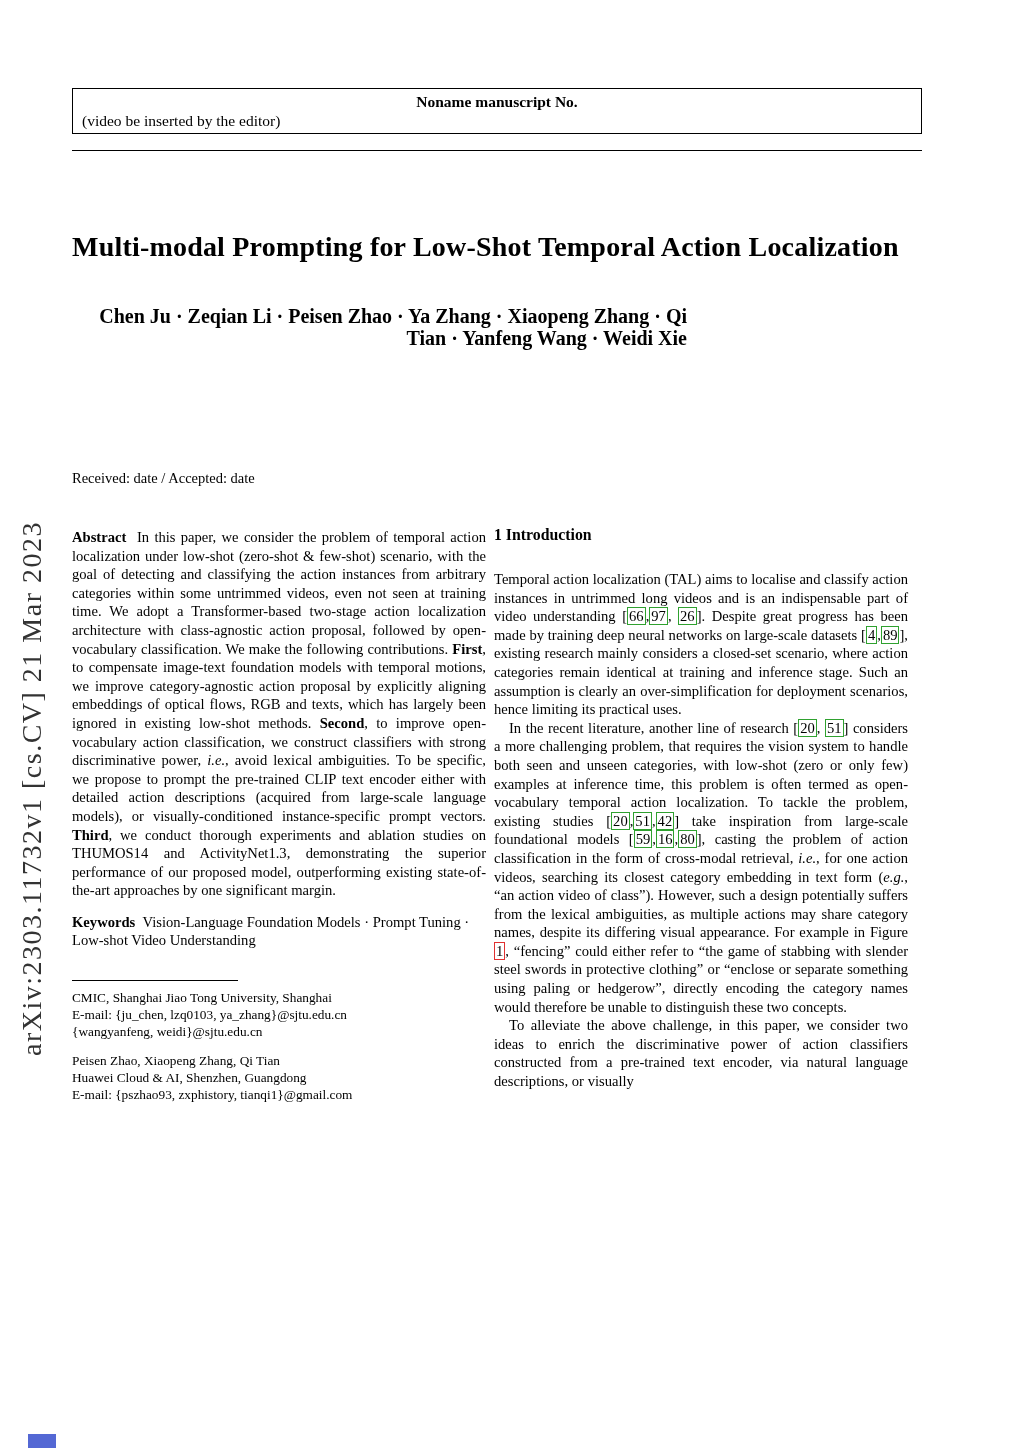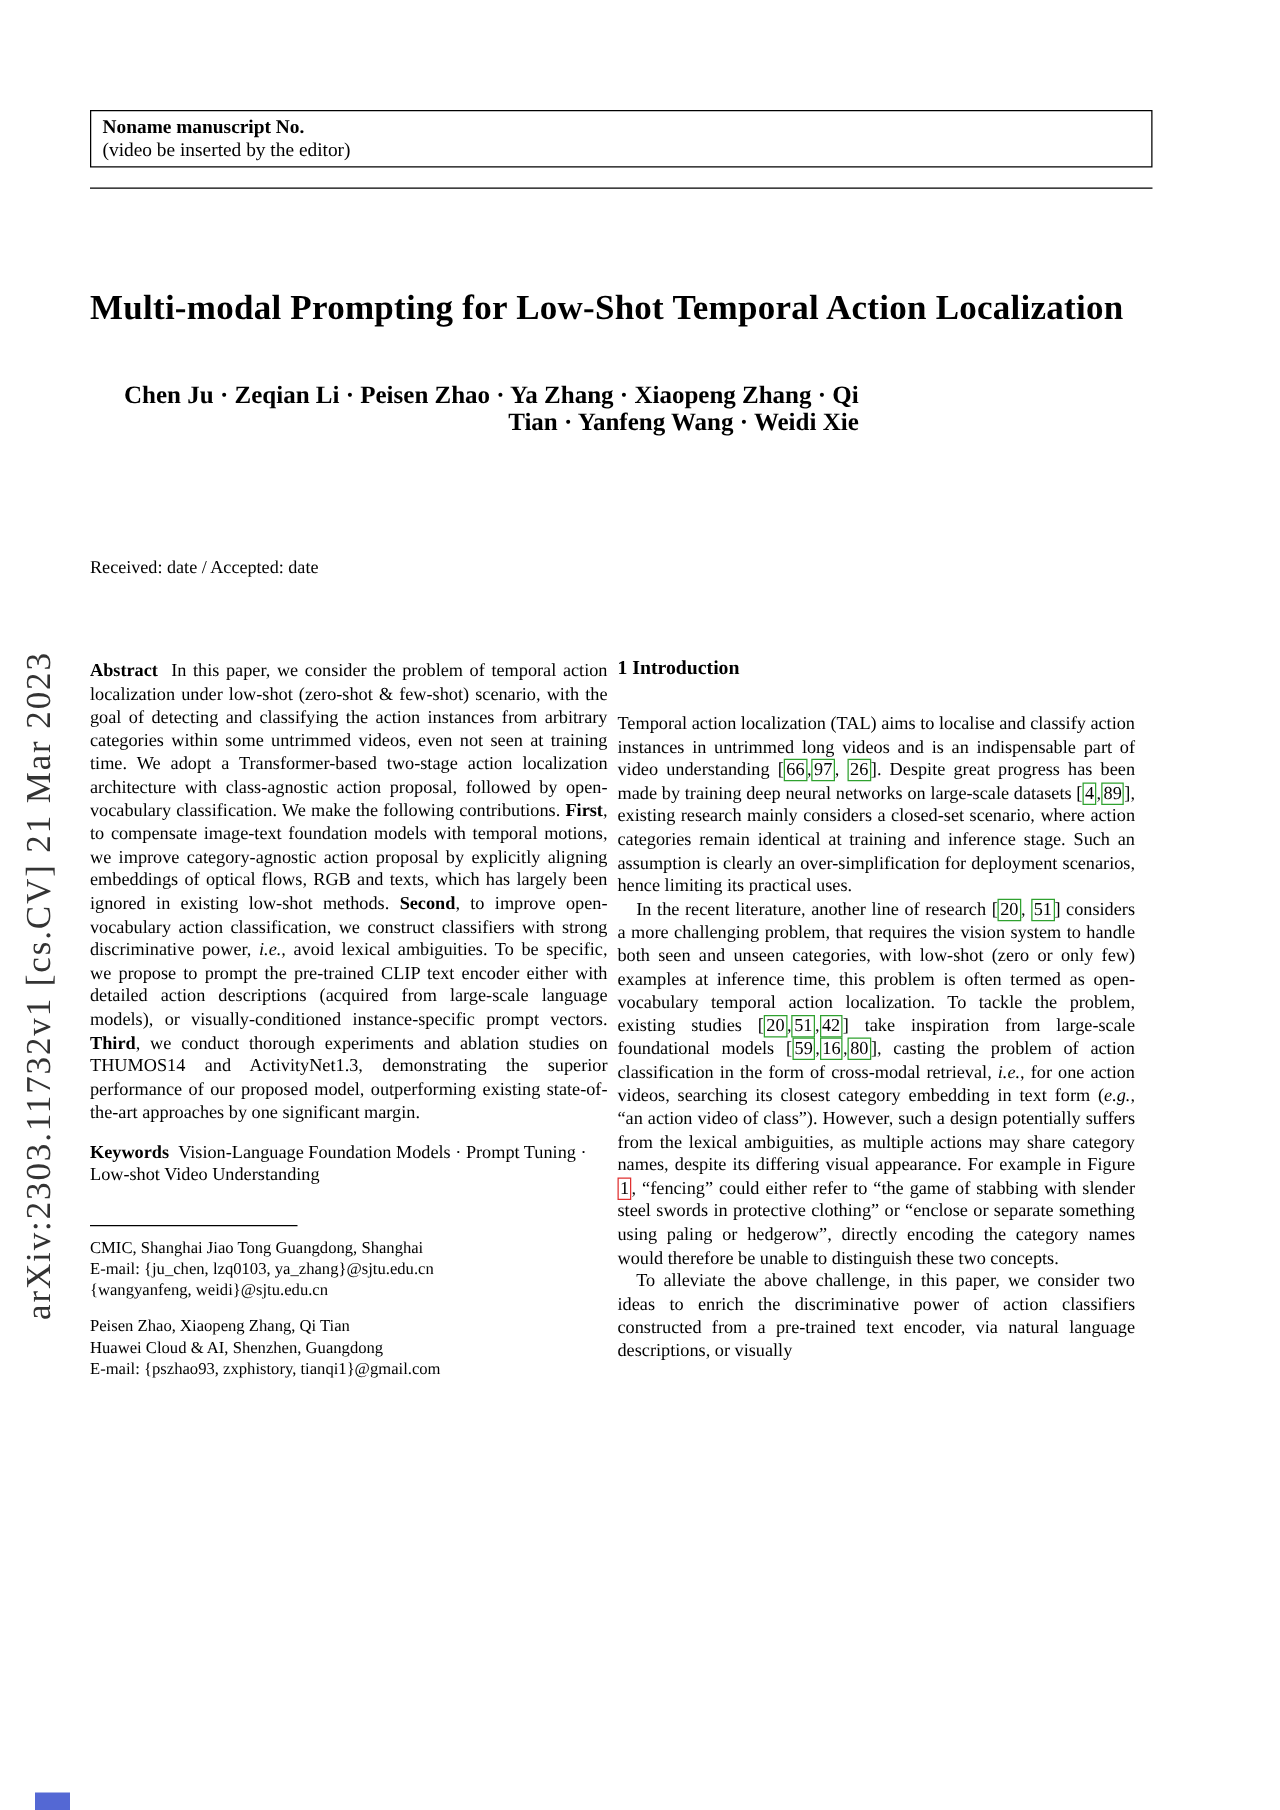--- a/index.html
+++ b/index.html
@@ -25,36 +25,36 @@
     position:absolute; left:28px; top:1434px;
     width:28px; height:14px; background:#5468d4;
   }
 
   .page { position:absolute; left:72px; top:0; width:850px; }
 
   .ms-box {
     position:absolute; top:88px; left:0; width:850px;
     border:1.5px solid #000; padding:3px 9px;
   }
-  .ms-line1 { font-weight:bold; font-size:15.5px; line-height:19px; }
+  .ms-line1 { font-weight:bold; font-size:15.5px; line-height:19px;text-align:center; }
   .ms-line2 { font-size:15.5px; line-height:19px; }
 
   .top-rule { position:absolute; top:150px; left:0; width:850px; border-top:1.5px solid #000; }
 
   .title {
     position:absolute; top:231px; left:0; width:850px;
     font-size:28px; font-weight:bold; line-height:32px; letter-spacing:0.2px;
   }
 
   .authors {
     position:absolute; top:305px; left:0; width:615px;
     font-size:20px; font-weight:bold; line-height:22px;text-align:right;
   }
 
-  .dates { position:absolute; top:446px; left:0; font-size:14.5px; }
+  .dates { position:absolute; top:470px; left:0; font-size:14.5px; }
 
   .columns {
     position:absolute; top:520px; left:0; width:850px;
     display:flex; gap:8px;
   }
   .col { width:414px; }
 
   .abstract, .body-para {
     font-size:14.6px; line-height:18.6px;
     text-align:justify; hyphens:auto; -webkit-hyphens:auto;
@@ -98,21 +98,21 @@
 
   <div class="columns">
 
     <div class="col">
       <p class="abstract"><span class="b">Abstract&nbsp;&nbsp;</span><span>In this paper, we consider the problem of temporal action localization under low-shot (zero-shot &amp; few-shot) scenario, with the goal of detecting and classifying the action instances from arbitrary categories within some untrimmed videos, even not seen at training time. We adopt a Transformer-based two-stage action localization architecture with class-agnostic action proposal, followed by open-vocabulary classification. We make the following contributions. </span><span class="b">First</span><span>, to compensate image-text foundation models with temporal motions, we improve category-agnostic action proposal by explicitly aligning embeddings of optical flows, RGB and texts, which has largely been ignored in existing low-shot methods. </span><span class="b">Second</span><span>, to improve open-vocabulary action classification, we construct classifiers with strong discriminative power, </span><span class="i">i.e.</span><span>, avoid lexical ambiguities. To be specific, we propose to prompt the pre-trained CLIP text encoder either with detailed action descriptions (acquired from large-scale language models), or visually-conditioned instance-specific prompt vectors. </span><span class="b">Third</span><span>, we conduct thorough experiments and ablation studies on THUMOS14 and ActivityNet1.3, demonstrating the superior performance of our proposed model, outperforming existing state-of-the-art approaches by one significant margin.</span></p>
       <p class="keywords"><span class="b">Keywords&nbsp;&nbsp;</span><span>Vision-Language Foundation Models · Prompt Tuning · Low-shot Video Understanding</span></p>
 
       <div class="fn-rule"></div>
 
       <div class="fn-block">
-        <div>CMIC, Shanghai Jiao Tong Guangdong, Shanghai</div>
+        <div>CMIC, Shanghai Jiao Tong University, Shanghai</div>
         <div>E-mail: {ju_chen, lzq0103, ya_zhang}@sjtu.edu.cn</div>
         <div>{wangyanfeng, weidi}@sjtu.edu.cn</div>
       </div>
 
       <div class="fn-block second">
         <div>Peisen Zhao, Xiaopeng Zhang, Qi Tian</div>
         <div>Huawei Cloud &amp; AI, Shenzhen, Guangdong</div>
         <div>E-mail: {pszhao93, zxphistory, tianqi1}@gmail.com</div>
       </div>
     </div>

